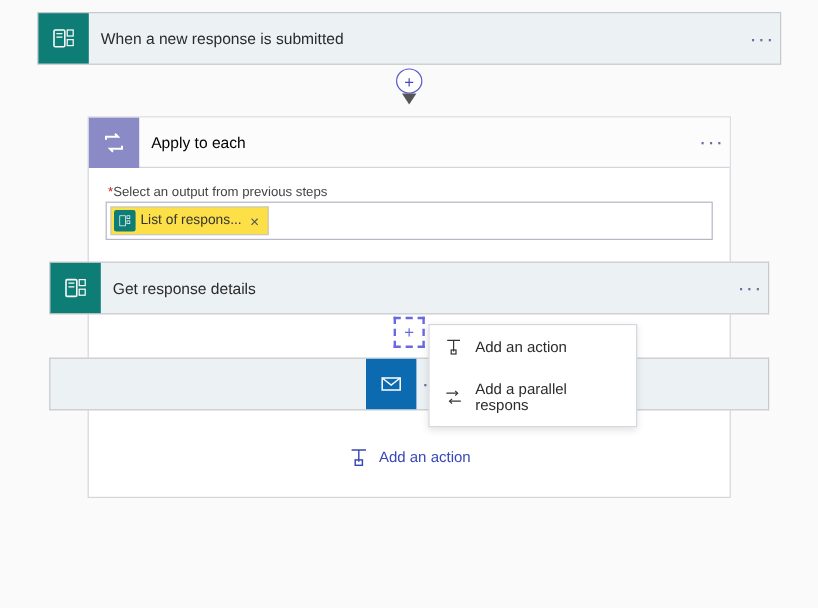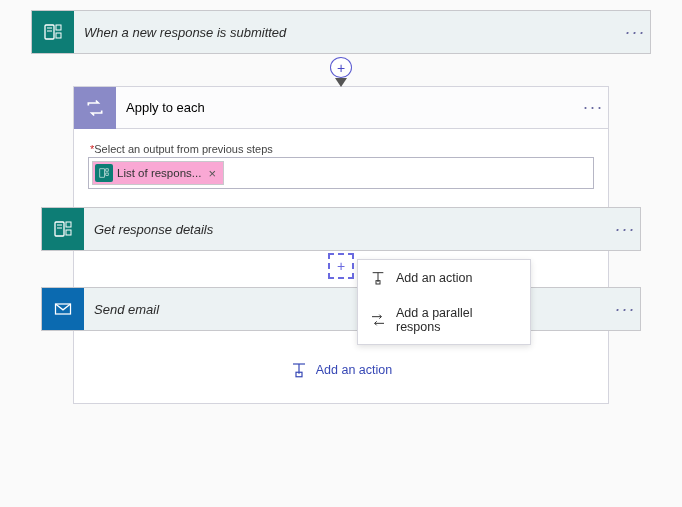--- a/index.html
+++ b/index.html
@@ -8,21 +8,20 @@
   .canvas { display: flex; flex-direction: column; align-items: center; }
 
   .card {
     border: 1px solid #c8c8cc;
     background: #ecf2f3;
     width: 620px;
     min-height: 42px;
     display: flex;
     align-items: center;
     cursor: pointer;
-    font-style: italic;
   }
   .card .icon-box {
     width: 42px; height: 42px;
     display: flex; align-items: center; justify-content: center;
     flex-shrink: 0;
   }
   .card .title {
     flex: 1;
     padding: 0 10px;
     font-size: 13px;
@@ -52,20 +51,21 @@
     border-left: 6px solid transparent;
     border-right: 6px solid transparent;
     border-top: 9px solid #555;
     margin-bottom: -1px;
   }
 
   .apply-container {
     width: 536px;
     border: 1px solid #d4d4dd;
     background: #fff;
+    margin-top: 11px;
   }
   .apply-header {
     border-bottom: 1px solid #d4d4dd;
     background: #fcfcfd;
     display: flex; align-items: center;
     height: 42px;
     cursor: pointer;
   }
   .apply-header .icon-box {
     background: #8a8ac7; width: 42px; height: 42px;
@@ -78,21 +78,21 @@
 
   .field-label { font-size: 11px; color: #444; align-self: flex-start; margin-left: 2px; margin-bottom: 2px; text-align: right; }
   .field-label .req { color: #c22; }
 
   .token-input {
     width: 100%; border: 1px solid #b6b6c5; padding: 3px; display:flex; align-items:center;
     min-height: 28px; background: #fff;
   }
   .token {
     display: inline-flex; align-items:center;
-    background: #f9a8d4; border: 1px solid #c8c8cc;
+    background: #fde047; border: 1px solid #c8c8cc;
     padding: 2px 4px 2px 2px;
     font-size: 11.5px; gap: 4px;
     color: #333;
   }
   .token .tok-icon { width: 18px; height:18px; background:#0d7d75; border-radius:2px; display:flex; align-items:center; justify-content:center; }
   .token .tok-x { padding: 0 3px; cursor: pointer; color:#555; font-size: 13px; }
 
   .inner-card { width: 600px; justify-content: center; }
 
   .spacer { height: 18px; }
@@ -225,21 +225,20 @@
         </div>
       </div>
 
       <div class="card inner-card">
         <div class="icon-box outlook-blue">
           <svg width="20" height="20" viewBox="0 0 24 24" fill="none" stroke="#fff" stroke-width="1.5">
             <rect x="3" y="6" width="18" height="12"></rect>
             <polyline points="3,6 12,13 21,6"></polyline>
           </svg>
         </div>
-        <div class="title">Send email</div>
         <div class="more">···</div>
       </div>
 
       <div class="bottom-add">
         <svg width="18" height="18" viewBox="0 0 24 24" fill="none" stroke="#3748b5" stroke-width="1.6">
           <line x1="4" y1="4" x2="20" y2="4"></line>
           <line x1="12" y1="4" x2="12" y2="17"></line>
           <rect x="8" y="15" width="8" height="6"></rect>
         </svg>
         <span>Add an action</span>

